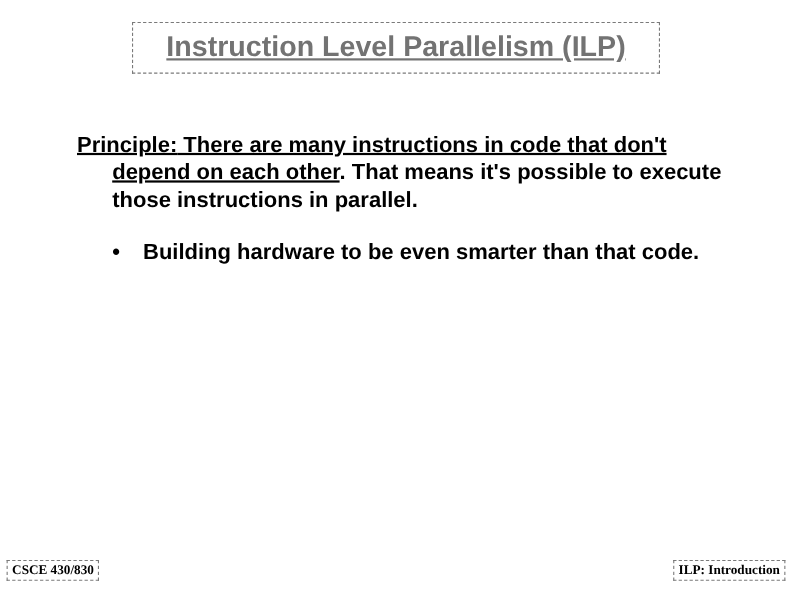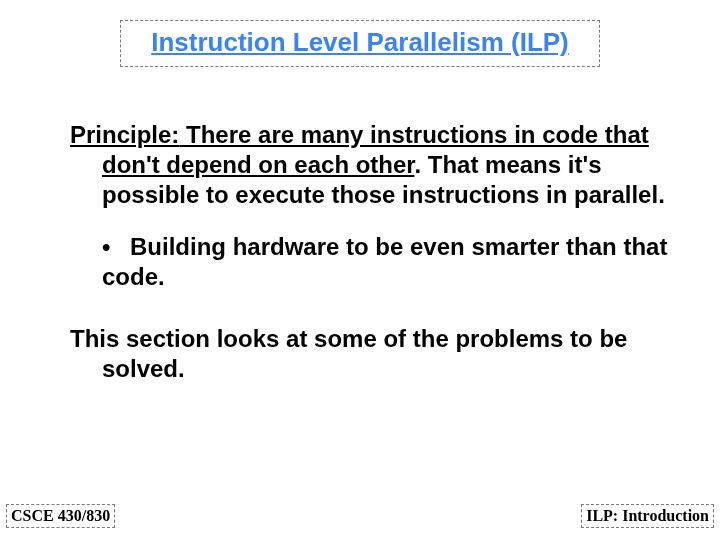--- a/index.html
+++ b/index.html
@@ -25,31 +25,31 @@
     left: 120px;
     width: 480px;
     padding: 6px 8px 8px 8px;
     text-align: center;
     border: 1px dashed #7a7a7a;
     box-sizing: border-box;
   }
   .title-text {
     font-size: 26px;
     font-weight: bold;
-    color: #3b82f6;
+    color: #737373;
     line-height: 1.2;
     text-decoration: underline;
     text-align: right;
   }
   .body {
     position: absolute;
     top: 120px;
     left: 62px;
     right: 50px;
-    font-size: 24px;
+    font-size: 20px;
     font-weight: bold;
     line-height: 1.25;
   }
   .para {
     margin-bottom: 22px;
     text-indent: -32px;
     padding-left: 40px;
   }
   .principle-label {
     text-decoration: underline;
@@ -60,21 +60,21 @@
   }
   .bullet {
     display: inline-block;
     width: 28px;
   }
   .footer-box {
     position: absolute;
     bottom: 12px;
     border: 1px dashed #7a7a7a;
     font-family: "Times New Roman", Times, serif;
-    font-size: 16px;
+    font-size: 12px;
     font-weight: bold;
     padding: 2px 4px;
     line-height: 1.1;
   }
   .footer-left {
     left: 6px;
   }
   .footer-right {
     right: 6px;
   }
@@ -91,20 +91,19 @@
   <div class="body">
 
     <div class="para">
       <span class="principle-label">Principle:</span><span style="text-decoration:underline"> There are many instructions in code that don't depend on each other</span><span>.  That means it's possible to execute those instructions in parallel.</span>
     </div>
 
     <div class="bullet-line" style="margin-bottom:32px">
       <span class="bullet">•</span><span>Building hardware to be even smarter than that code.</span>
     </div>
 
-    <div class="para">This section looks at some of the problems to be solved.</div>
 
   </div>
 
   <div class="footer-box footer-left">CSCE 430/830</div>
   <div class="footer-box footer-right">ILP: Introduction</div>
 
 </div>
 
 </body></html>

